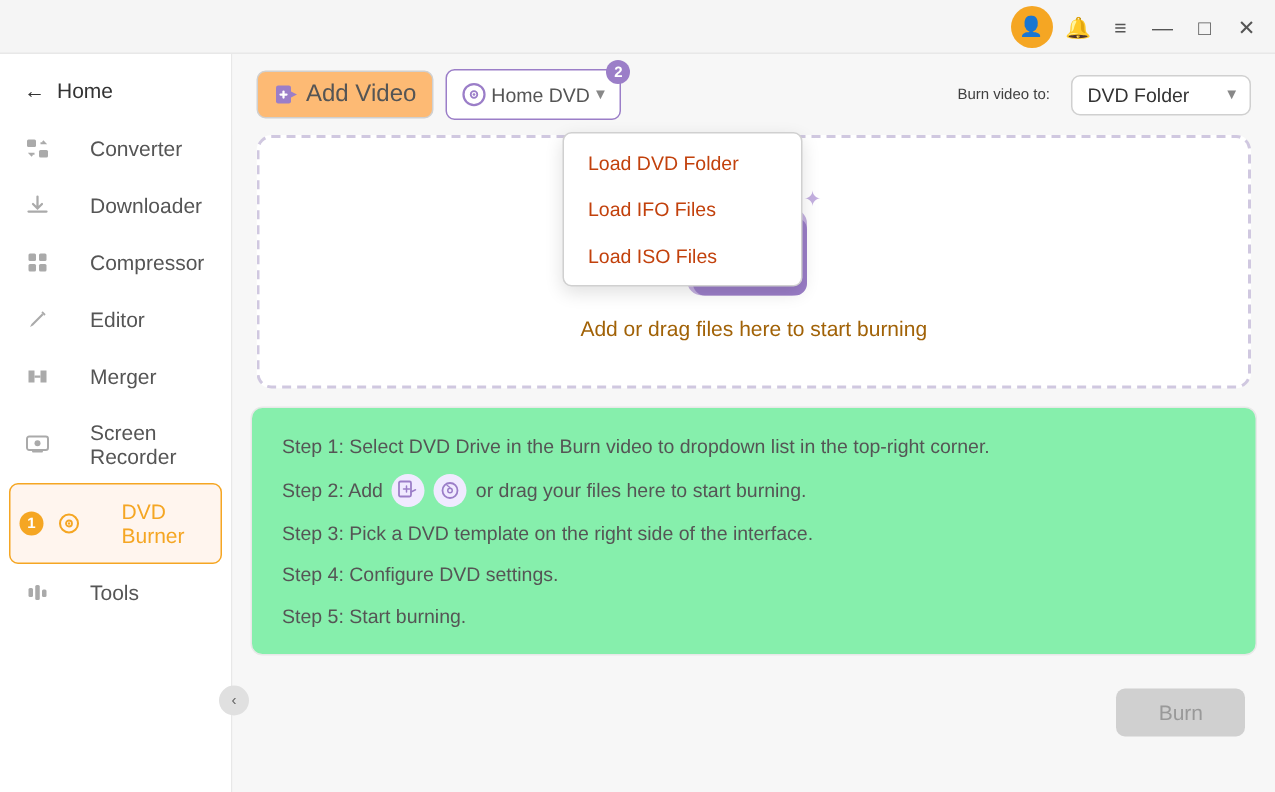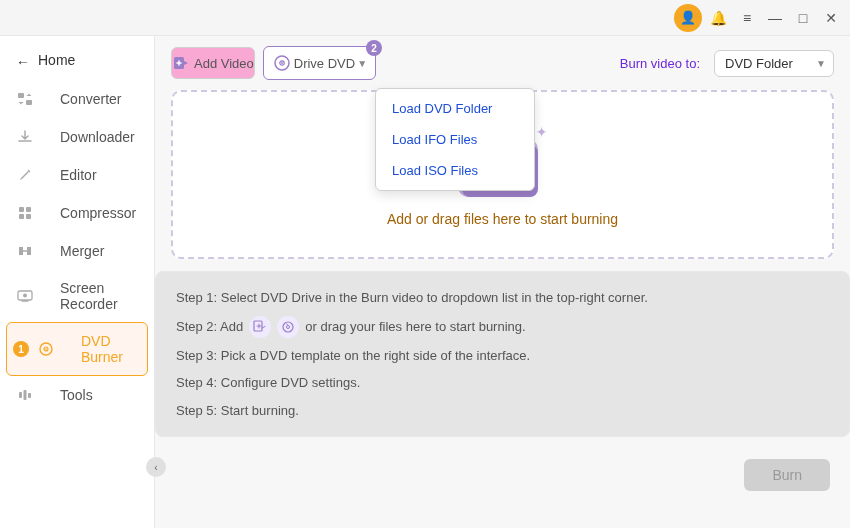--- a/index.html
+++ b/index.html
@@ -135,26 +135,26 @@
       align-items: center;
       padding: 10px 16px;
       background: #f7f7f7;
       gap: 8px;
       position: relative;
     }
     .toolbar-btn {
       display: flex;
       align-items: center;
       gap: 4px;
-      padding: 6px 0;
+      padding: 6px 10px;
       border: 1.5px solid #d0d0d0;
       border-radius: 6px;
-      background: #f9a8d4;
-      cursor: pointer;
-      font-size: 13px;
+      background: #fdba74;
+      cursor: pointer;
+      font-size: 16px;
       color: #555;
     }
     .toolbar-btn-dvd {
       display: flex;
       align-items: center;
       gap: 2px;
       padding: 6px 8px;
       border: 1.5px solid #9b7ec8;
       border-radius: 6px;
       background: white;
@@ -169,22 +169,22 @@
       width: 16px; height: 16px;
       background: #9b7ec8;
       border-radius: 50%;
       color: white;
       font-size: 10px;
       display: flex; align-items: center; justify-content: center;
       font-weight: bold;
     }
     .toolbar-spacer { flex: 1; }
     .burn-video-label {
-      font-size: 13px;
-      color: #6d28d9;
+      font-size: 10px;
+      color: #404040;
       margin-right: 6px;
     }
     .burn-video-select {
       padding: 5px 24px 5px 10px;
       border: 1.5px solid #d0d0d0;
       border-radius: 6px;
       background: white;
       font-size: 13px;
       color: #333;
       appearance: none;
@@ -214,21 +214,21 @@
       border: 1px solid #d0d0d0;
       border-radius: 6px;
       box-shadow: 0 4px 12px rgba(0,0,0,0.12);
       z-index: 100;
       min-width: 160px;
       padding: 4px 0;
     }
     .dropdown-item {
       padding: 8px 16px;
       font-size: 13px;
-      color: #1d4ed8;
+      color: #c2410c;
       cursor: pointer;
     }
 
     
     .drop-zone {
       margin: 0 16px;
       border: 2px dashed #d0c8e0;
       border-radius: 10px;
       background: white;
       display: flex;
@@ -279,23 +279,23 @@
     }
     .sparkle-tl { top: 8px; left: -8px; }
     .sparkle-tr { top: 2px; right: 0px; }
     .drop-text {
       font-size: 14px;
       color: #a16207;
     }
 
     
     .steps-area {
-      margin: 12px 0;
+      margin: 12px 12px;
       padding: 16px 20px;
-      background: #e5e5e5;
+      background: #86efac;
       border-radius: 8px;
       border: 1px solid #e8e8e8;
     }
     .step-line {
       font-size: 13px;
       color: #555;
       margin-bottom: 8px;
       line-height: 1.5;
       display: flex;
       align-items: center;
@@ -371,37 +371,37 @@
           <path d="M8 2v8M5 7l3 3 3-3" stroke="#aaa" stroke-width="1.5" stroke-linecap="round"></path>
           <path d="M2 12h12" stroke="#aaa" stroke-width="1.5" stroke-linecap="round"></path>
         </svg>
       </span>
       <span>Downloader</span>
     </div>
 
     <div class="sidebar-item">
       <span class="item-icon">
         <svg width="16" height="16" viewBox="0 0 16 16" fill="none">
-          <path d="M3 13l2-1 7-7-1-1-7 7-1 2z" fill="#aaa"></path>
-          <path d="M11 3l2 2" stroke="#aaa" stroke-width="1.2" fill="none"></path>
-        </svg>
-      </span>
-      <span>Editor</span>
-    </div>
-
-    <div class="sidebar-item">
-      <span class="item-icon">
-        <svg width="16" height="16" viewBox="0 0 16 16" fill="none">
           <rect x="2" y="2" width="5" height="5" rx="1" fill="#aaa"></rect>
           <rect x="9" y="2" width="5" height="5" rx="1" fill="#aaa"></rect>
           <rect x="2" y="9" width="5" height="5" rx="1" fill="#aaa"></rect>
           <rect x="9" y="9" width="5" height="5" rx="1" fill="#aaa"></rect>
         </svg>
       </span>
       <span>Compressor</span>
+    </div>
+
+    <div class="sidebar-item">
+      <span class="item-icon">
+        <svg width="16" height="16" viewBox="0 0 16 16" fill="none">
+          <path d="M3 13l2-1 7-7-1-1-7 7-1 2z" fill="#aaa"></path>
+          <path d="M11 3l2 2" stroke="#aaa" stroke-width="1.2" fill="none"></path>
+        </svg>
+      </span>
+      <span>Editor</span>
     </div>
 
     <div class="sidebar-item">
       <span class="item-icon">
         <svg width="16" height="16" viewBox="0 0 16 16" fill="none">
           <path d="M2 4h4v8H2z" rx="1" fill="#aaa"></path>
           <path d="M10 4h4v8h-4z" fill="#aaa"></path>
           <path d="M6 8h4" stroke="#aaa" stroke-width="1.5"></path>
         </svg>
       </span>
@@ -461,21 +461,21 @@
         <span>Add Video</span>
       </button>
 
       <div style="position:relative;">
         <button class="toolbar-btn-dvd">
           <svg width="20" height="20" viewBox="0 0 20 20" fill="none">
             <circle cx="10" cy="10" r="7" stroke="#9b7ec8" stroke-width="1.5" fill="none"></circle>
             <circle cx="10" cy="10" r="2.2" stroke="#9b7ec8" stroke-width="1.2" fill="none"></circle>
             <circle cx="10" cy="10" r="0.9" fill="#9b7ec8"></circle>
           </svg>
-          <span>Drive DVD</span>
+          <span>Home DVD</span>
           <span style="font-size:10px; color:#888;">▼</span>
         </button>
         <div class="burn-badge">2</div>
       </div>
 
       <div class="toolbar-spacer"></div>
 
       <span class="burn-video-label">Burn video to:</span>
       <div class="select-wrapper">
         <select class="burn-video-select">

